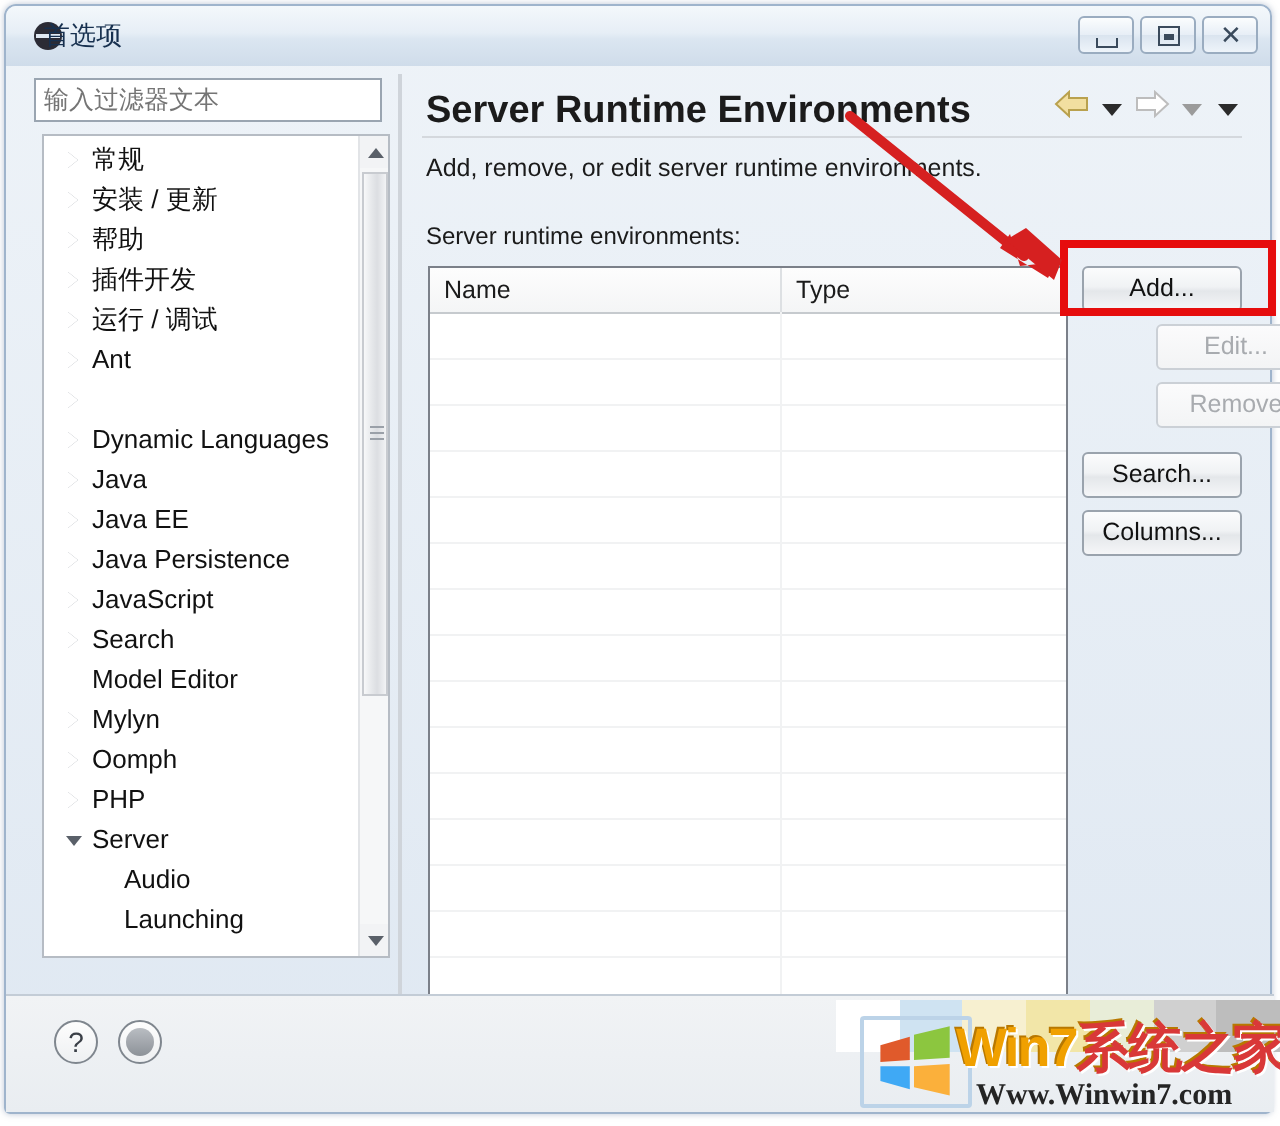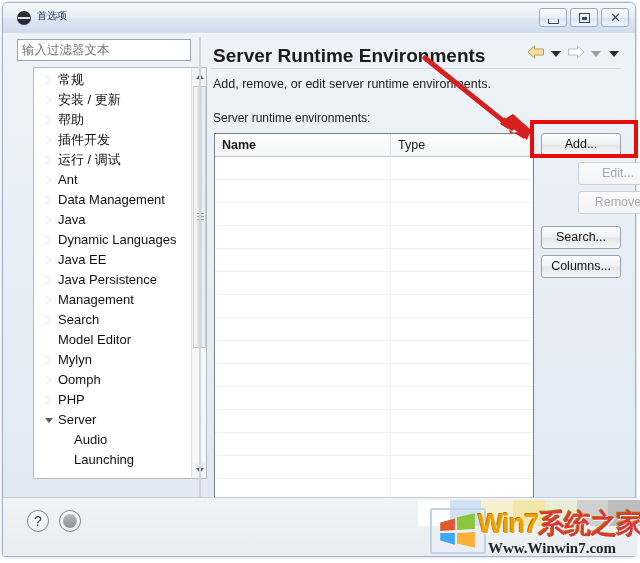--- a/index.html
+++ b/index.html
@@ -43,22 +43,22 @@
   }
   .title-icon::after {
     content: "";
     position: absolute;
     left: 1px; top: 6px;
     width: 12px; height: 2px;
     background: #dfe8f2;
   }
   .title-text {
     position: absolute;
-    left: 34px; top: 6px;
-    font-size: 10px;
+    left: 19px; top: 6px;
+    font-size: 13px;
     color: #17304f;
     white-space: nowrap;
   }
 
   .winbtns {
     position: absolute;
     right: 6px; top: 5px;
     display: flex;
     gap: 3px;
   }
@@ -121,21 +121,21 @@
     background: #ffffff;
     box-sizing: border-box;
     font-size: 12.5px;
     color: #9a9a9a;
     padding: 2px 4px;
     font-family: "Liberation Sans", sans-serif;
     outline: none;
   }
   .tree {
     position: absolute;
-    left: 16px; top: 28px;
+    left: 4px; top: 28px;
     width: 174px; height: 412px;
     background: #ffffff;
     border: 1px solid #b6bcc4;
     box-sizing: border-box;
     overflow: hidden;
   }
   .tree-list {
     position: absolute;
     left: 0; top: 0;
     width: 158px;
@@ -363,21 +363,21 @@
   .th {
     position: absolute;
     top: 0;
     height: 22px;
     line-height: 22px;
     font-size: 12.5px;
     color: #1b1b1b;
     padding-left: 7px;
     box-sizing: border-box;
   }
-  .th.name { left: 0; width: 175px; font-weight: bold; }
+  .th.name { left: 0; width: 175px; }
   .th.type { left: 175px; width: 145px; border-left: 1px solid #dde0e3; }
   .tbody { position: relative; }
   .trow {
     height: 22px;
     border-bottom: 1px solid #f1f2f3;
     position: relative;
   }
   .col-sep {
     position: absolute;
     left: 175px; top: 22px;
@@ -541,26 +541,26 @@
       <div class="leftpane">
         <input class="filter-input" type="text" placeholder="输入过滤器文本" style="">
         <div class="tree">
           <div class="tree-list" id="tree-list">
               <div class="tree-item"><span class="arrow collapsed"></span><span>常规</span></div>
               <div class="tree-item"><span class="arrow collapsed"></span><span>安装 / 更新</span></div>
               <div class="tree-item"><span class="arrow collapsed"></span><span>帮助</span></div>
               <div class="tree-item"><span class="arrow collapsed"></span><span>插件开发</span></div>
               <div class="tree-item"><span class="arrow collapsed"></span><span>运行 / 调试</span></div>
               <div class="tree-item"><span class="arrow collapsed"></span><span>Ant</span></div>
-              <div class="tree-item"><span class="arrow collapsed"></span><span>Data Management</span></div>
+              <div class="tree-item"><span class="arrow collapsed"></span></div>
+              <div class="tree-item"><span class="arrow collapsed"></span><span>Dynamic Languages</span></div>
               <div class="tree-item"><span class="arrow collapsed"></span><span>Java</span></div>
-              <div class="tree-item"><span class="arrow collapsed"></span><span>Dynamic Languages</span></div>
               <div class="tree-item"><span class="arrow collapsed"></span><span>Java EE</span></div>
               <div class="tree-item"><span class="arrow collapsed"></span><span>Java Persistence</span></div>
-              <div class="tree-item"><span class="arrow collapsed"></span><span>Management</span></div>
+              <div class="tree-item"><span class="arrow collapsed"></span><span>JavaScript</span></div>
               <div class="tree-item"><span class="arrow collapsed"></span><span>Search</span></div>
               <div class="tree-item"><span>Model Editor</span></div>
               <div class="tree-item"><span class="arrow collapsed"></span><span>Mylyn</span></div>
               <div class="tree-item"><span class="arrow collapsed"></span><span>Oomph</span></div>
               <div class="tree-item"><span class="arrow collapsed"></span><span>PHP</span></div>
               <div class="tree-item"><span class="arrow expanded"></span><span>Server</span></div>
               <div class="tree-item child"><span>Audio</span></div>
               <div class="tree-item child"><span>Launching</span></div>
             </div>
           <div class="vscroll">

